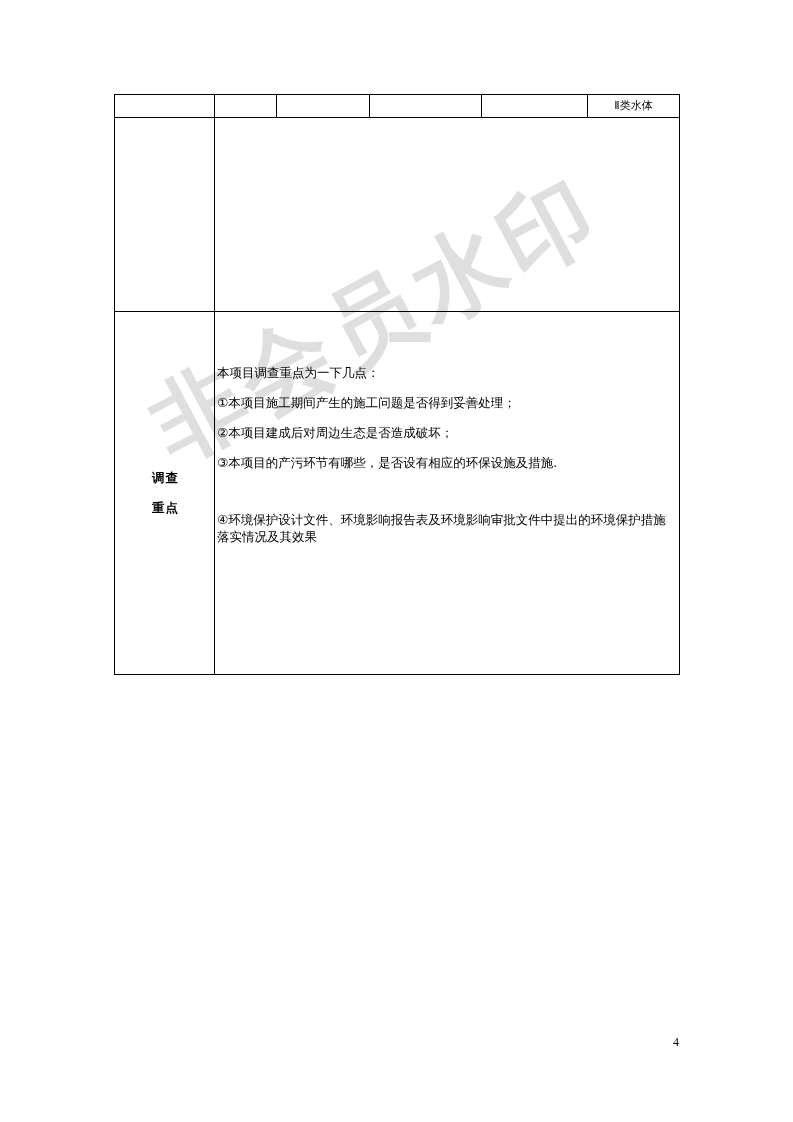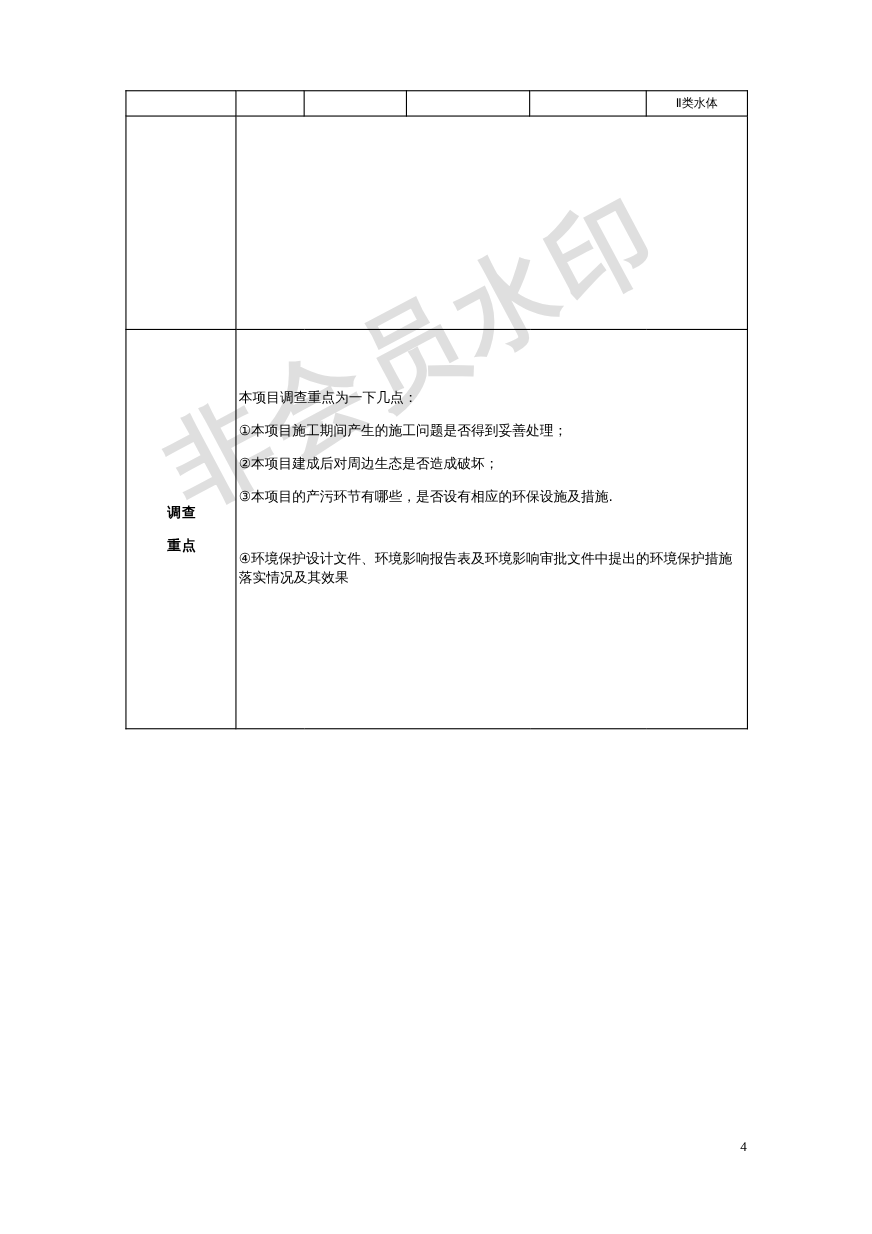--- a/index.html
+++ b/index.html
@@ -46,21 +46,21 @@
     letter-spacing: 6px;
     transform: rotate(-28deg);
     transform-origin: left top;
     white-space: nowrap;
   }
 
   
   .doc-table {
     position: absolute;
     left: 114px;
-    top: 82px;
+    top: 94px;
     width: 565px;
     border-collapse: collapse;
     table-layout: fixed;
     z-index: 10;
     background: transparent;
   }
   .doc-table td {
     border: 1px solid #000000;
     padding: 0;
     vertical-align: top;

